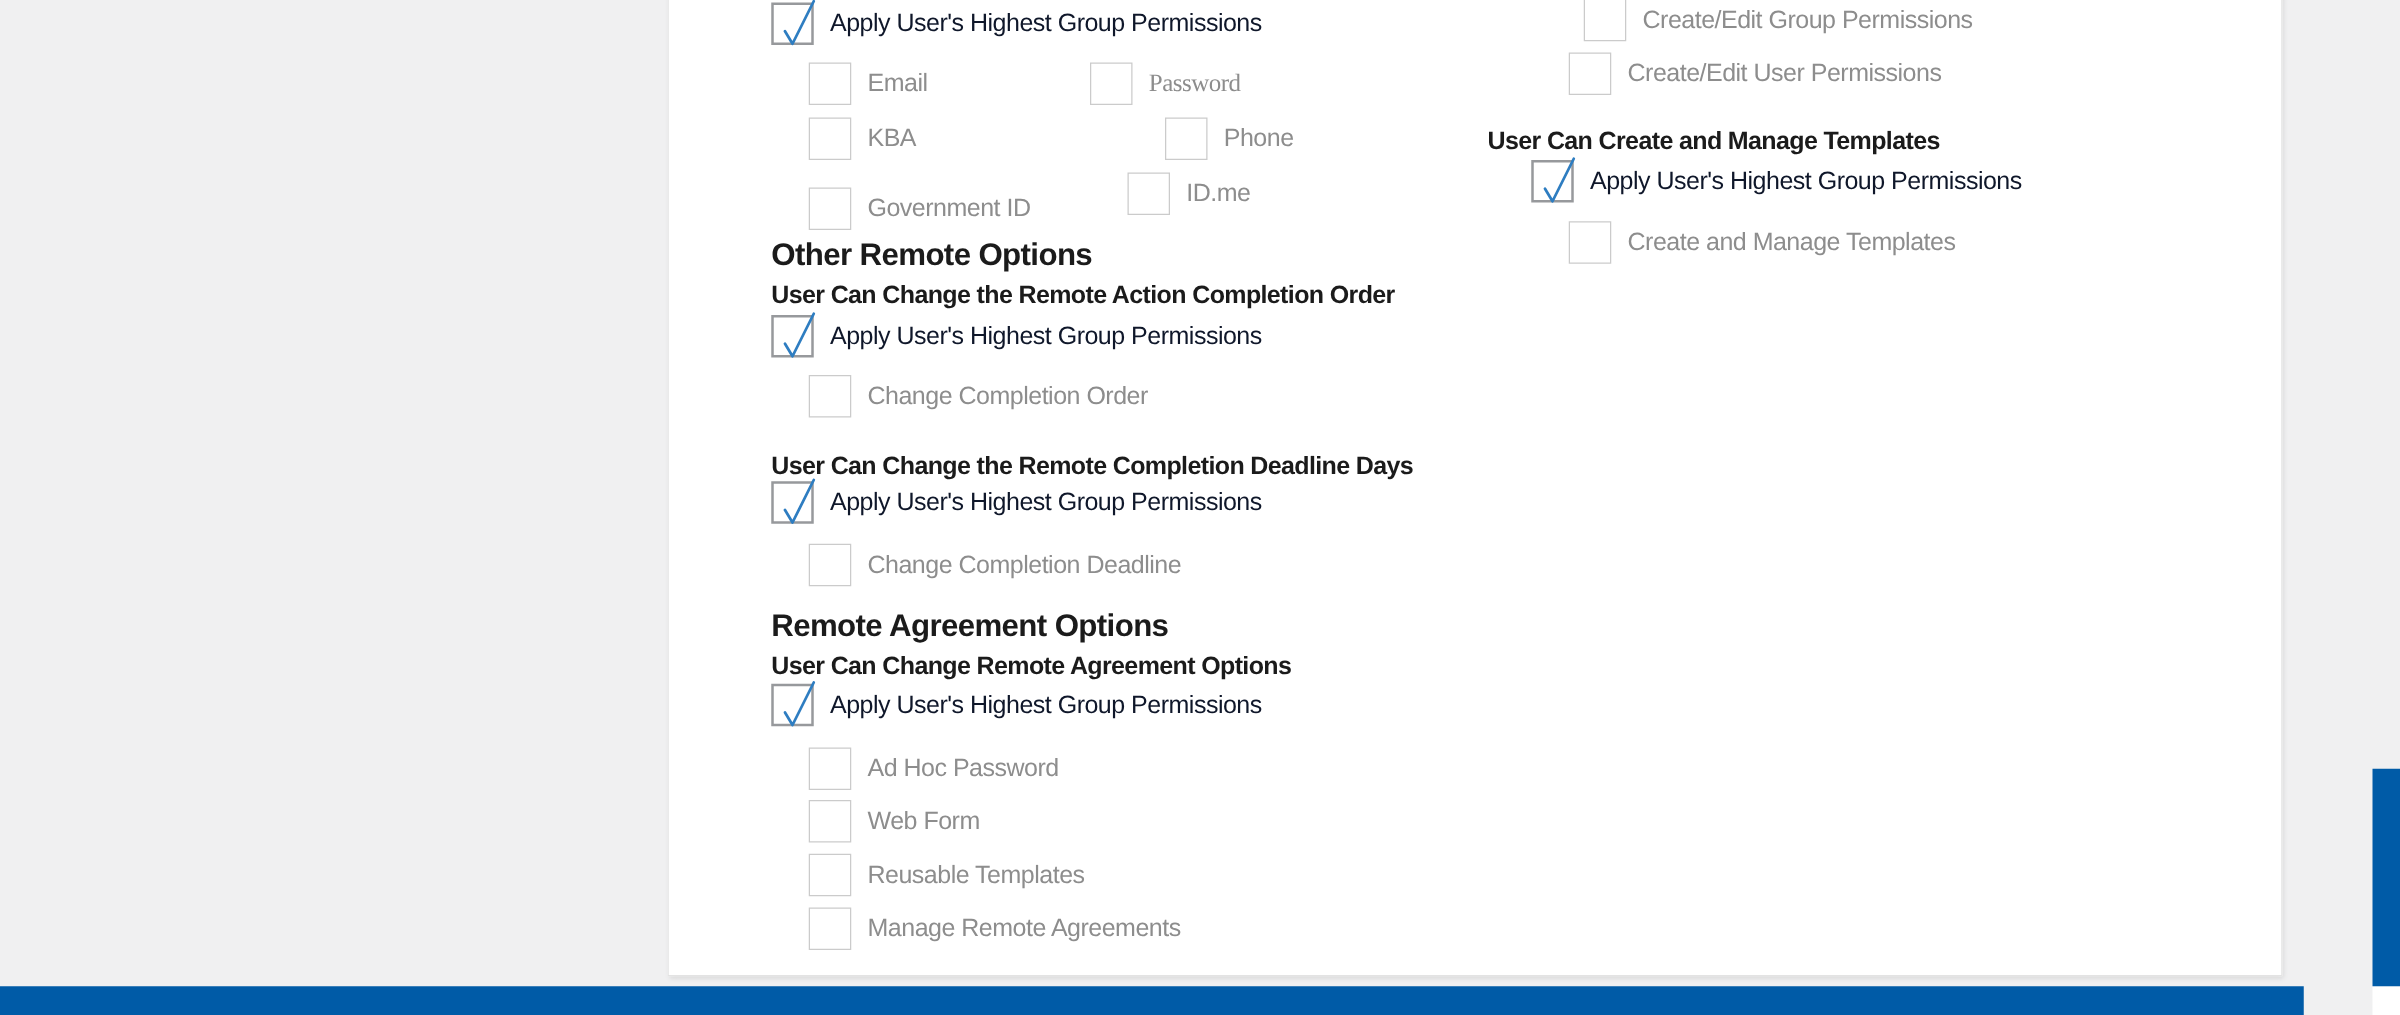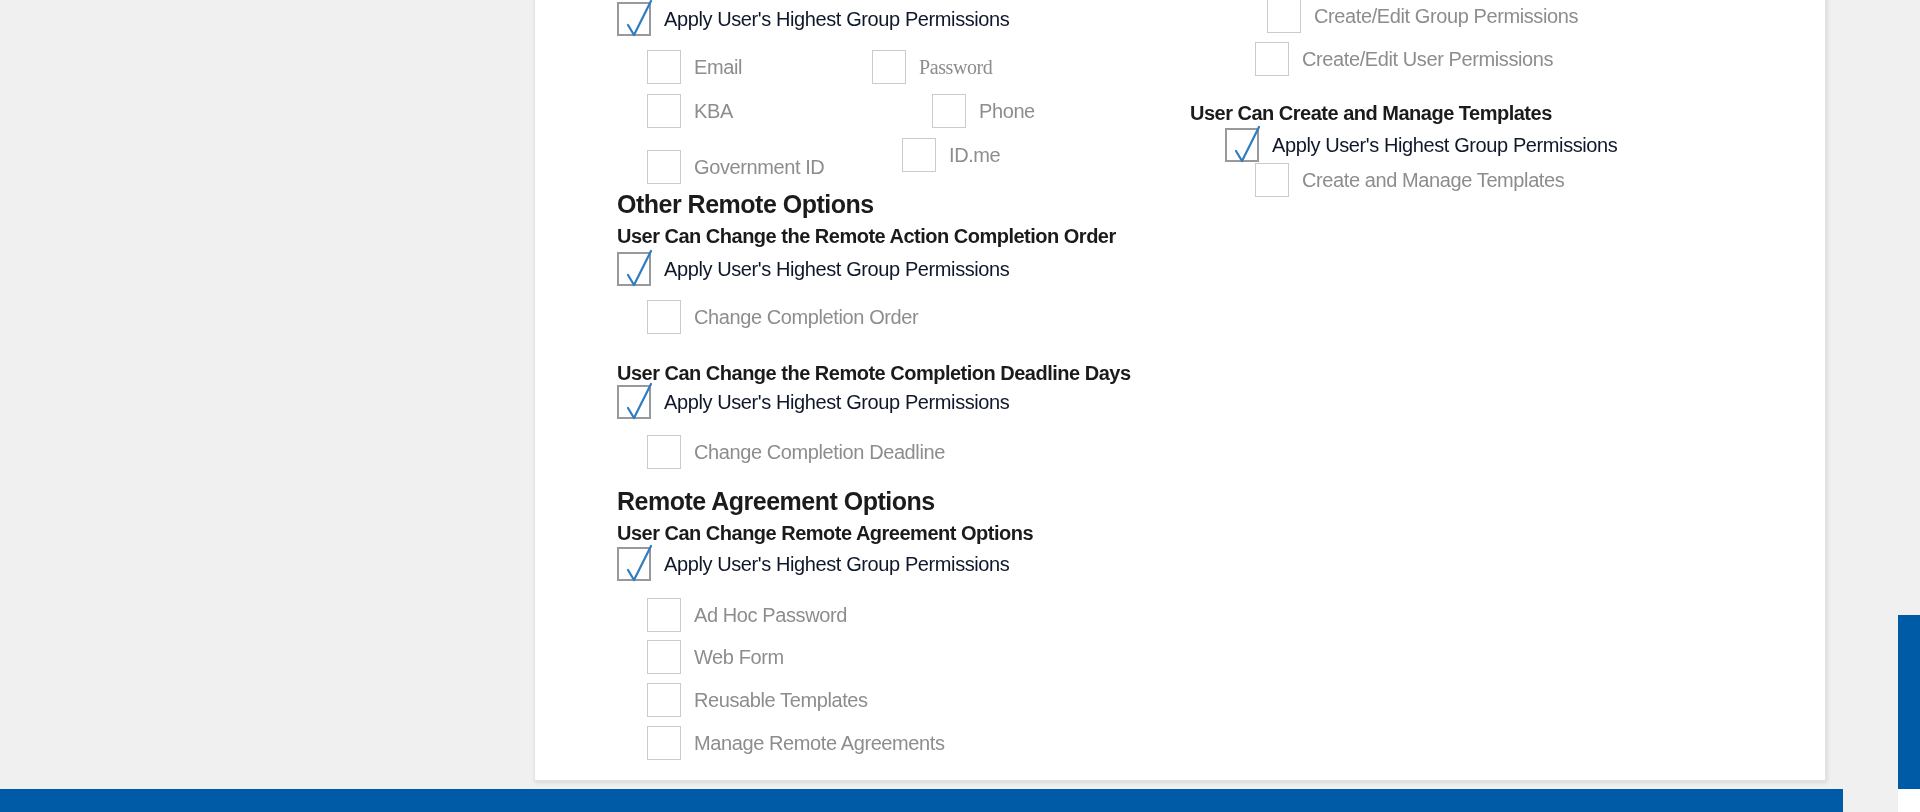--- a/index.html
+++ b/index.html
@@ -155,20 +155,20 @@
 
 <h3 class="sub-heading" style="left:1190px;top:102px;">User Can Create and Manage Templates</h3>
 <div class="row" style="left:1225px;top:128px;">
   <span class="cb is-checked">
     <svg class="checkmark" width="34" height="44" viewBox="0 0 34 44">
       <polyline points="8,30 14,40 31,6" fill="none" stroke="#2E7DC1" stroke-width="2.2" stroke-linecap="round" stroke-linejoin="round"></polyline>
     </svg>
   </span>
   <span class="lbl dark">Apply User's Highest Group Permissions</span>
 </div>
-<div class="row" style="left:1255px;top:163px;">
+<div class="row" style="left:1255px;top:177px;">
   <span class="cb"></span>
   <span class="lbl">Create and Manage Templates</span>
 </div>
 
 <div class="footer-bar" style="background: rgb(0, 91, 167);"></div>
 <div class="scrollbar-track-bottom"></div>
 <div class="scrollbar-thumb" style="background: rgb(0, 91, 167);"></div>
 
 </body></html>

